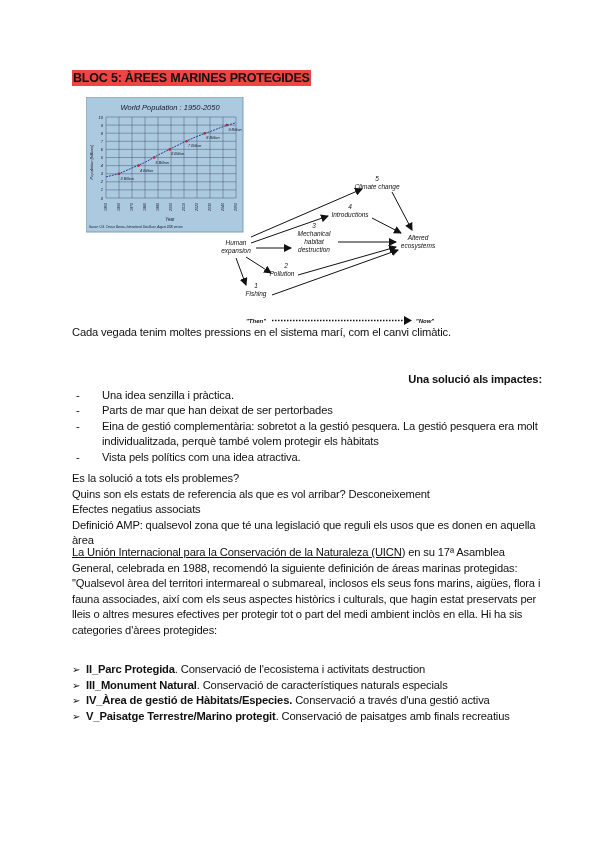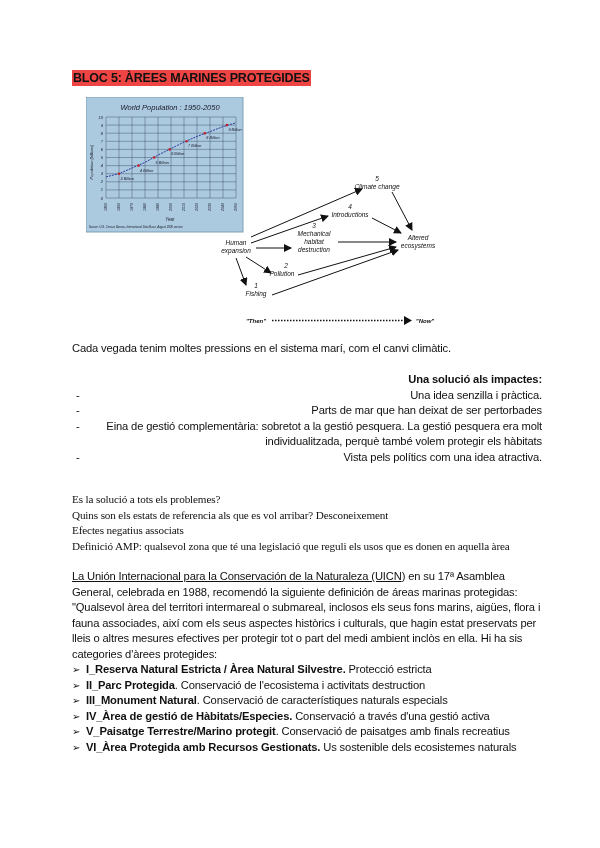--- a/index.html
+++ b/index.html
@@ -3,21 +3,21 @@
 <meta charset="utf-8">
 <style>
   html, body { margin: 0; padding: 0; background: #ffffff; }
   body { width: 600px; height: 848px; position: relative; overflow: hidden;
          font-family: "Liberation Sans", sans-serif; color: #111; }
   .page-title { position: absolute; left: 72px; top: 70px; font-size: 12.5px; font-weight: bold;
                 background: #ef4444; padding: 0 1px; line-height: 16px; letter-spacing: -0.2px; }
   .figure { position: absolute; left: 86px; top: 97px; width: 470px; height: 235px; font-style: italic; }
   .text { position: absolute; left: 72px; font-size: 11.2px; line-height: 15.5px; width: 470px; letter-spacing: -0.15px; }
   .bold { font-weight: bold; text-align: right; }
-  ul.dash { list-style: none; margin: 0; padding: 0; text-align: right; }
+  ul.dash { list-style: none; margin: 0; padding: 0; }
   ul.dash li { position: relative; padding-left: 30px; }
   ul.dash li::before { content: "-"; position: absolute; left: 4px; }
   .u { text-decoration: underline; }
   .cat { display: block; }
   .arrow-glyph { display: inline-block; width: 14px; font-size: 10px; }
 </style>
 </head>
 <body>
 
 <div class="page-title">BLOC 5: ÀREES MARINES PROTEGIDES</div>
@@ -151,43 +151,41 @@
       <line x1="186" y1="198" x2="312" y2="153" stroke="#111" stroke-width="1" marker-end="url(#ah)"></line>
 
       <text id="tl-start" x="170" y="226" text-anchor="middle" font-weight="bold" font-size="6">"Then"</text>
       <line x1="186" y1="223.5" x2="318" y2="223.5" stroke="#111" stroke-width="1.6" stroke-dasharray="1.5,1.5"></line>
       <path d="M318,219 L326,223.5 L318,228 z" fill="#111"></path>
       <text id="tl-end" x="339" y="226" text-anchor="middle" font-weight="bold" font-size="6">"Now"</text>
     </g>
   </svg>
 </div>
 
-<div class="text" style="top:341px;">Cada vegada tenim moltes pressions en el sistema marí, com el canvi climàtic.</div>
+<div class="text" style="top:325px;">Cada vegada tenim moltes pressions en el sistema marí, com el canvi climàtic.</div>
 
 <div class="text" style="top:372px;">
   <div class="bold">Una solució als impactes:</div>
   <ul class="dash">
     <li>Una idea senzilla i pràctica.</li>
     <li>Parts de mar que han deixat de ser pertorbades</li>
     <li>Eina de gestió complementària: sobretot a la gestió pesquera. La gestió pesquera era molt individualitzada, perquè també volem protegir els hàbitats</li>
     <li>Vista pels polítics com una idea atractiva.</li>
   </ul>
 </div>
 
-<div class="text" style="top:492px;font-family:Liberation Serif, serif;">
+<div class="text" style="top:471px;">
   <div>Es la solució a tots els problemes?</div>
   <div>Quins son els estats de referencia als que es vol arribar? Desconeixement</div>
   <div>Efectes negatius associats</div>
   <div>Definició AMP: qualsevol zona que té una legislació que reguli els usos que es donen en aquella àrea</div>
 </div>
 
-<div class="text" style="top:569px;">
+<div class="text" style="top:545px;">
   <span class="u">La Unión Internacional para la Conservación de la Naturaleza (UICN</span><span>) en su 17ª Asamblea General, celebrada en 1988, recomendó la siguiente definición de áreas marinas protegidas: "Qualsevol àrea del territori intermareal o submareal, inclosos els seus fons marins, aigües, flora i fauna associades, així com els seus aspectes històrics i culturals, que hagin estat preservats per lleis o altres mesures efectives per protegir tot o part del medi ambient inclòs en ella. Hi ha sis categories d'àrees protegides:</span>
 </div>
 
 <div class="text" style="top:662px;">
-  <div class="cat"><span class="arrow-glyph">➢</span><span class="bold">I_Reserva Natural Estricta / Àrea Natural Silvestre.</span><span> Protecció estricta</span></div>
   <div class="cat"><span class="arrow-glyph">➢</span><span class="bold">II_Parc Protegida</span><span>. Conservació de l'ecosistema i activitats destruction</span></div>
   <div class="cat"><span class="arrow-glyph">➢</span><span class="bold">III_Monument Natural</span><span>. Conservació de característiques naturals especials</span></div>
   <div class="cat"><span class="arrow-glyph">➢</span><span class="bold">IV_Àrea de gestió de Hàbitats/Especies. </span><span>Conservació a través d'una gestió activa</span></div>
   <div class="cat"><span class="arrow-glyph">➢</span><span class="bold">V_Paisatge Terrestre/Marino protegit</span><span>. Conservació de paisatges amb finals recreatius</span></div>
-  <div class="cat"><span class="arrow-glyph">➢</span><span class="bold">VI_Àrea Protegida amb Recursos Gestionats.</span><span> Us sostenible dels ecosistemes naturals</span></div>
 </div>
 
 </body></html>

